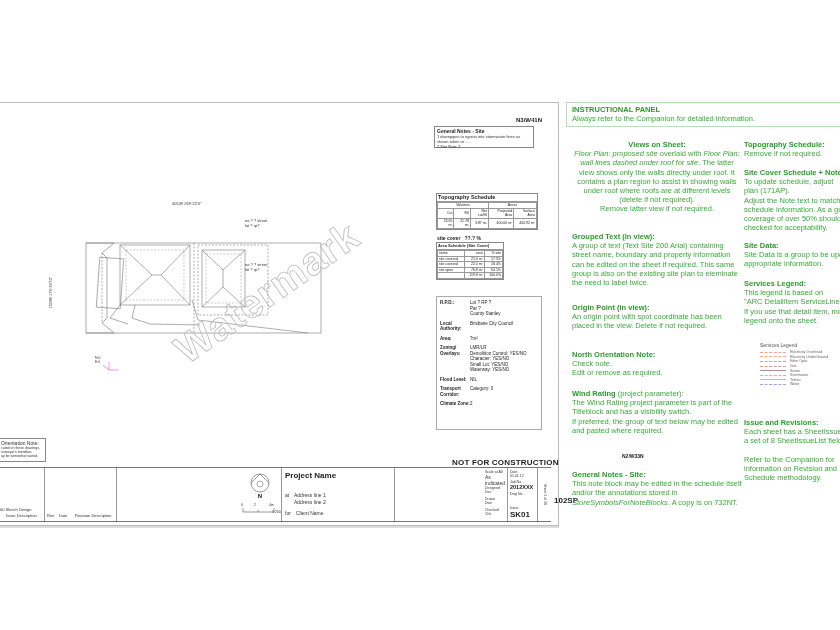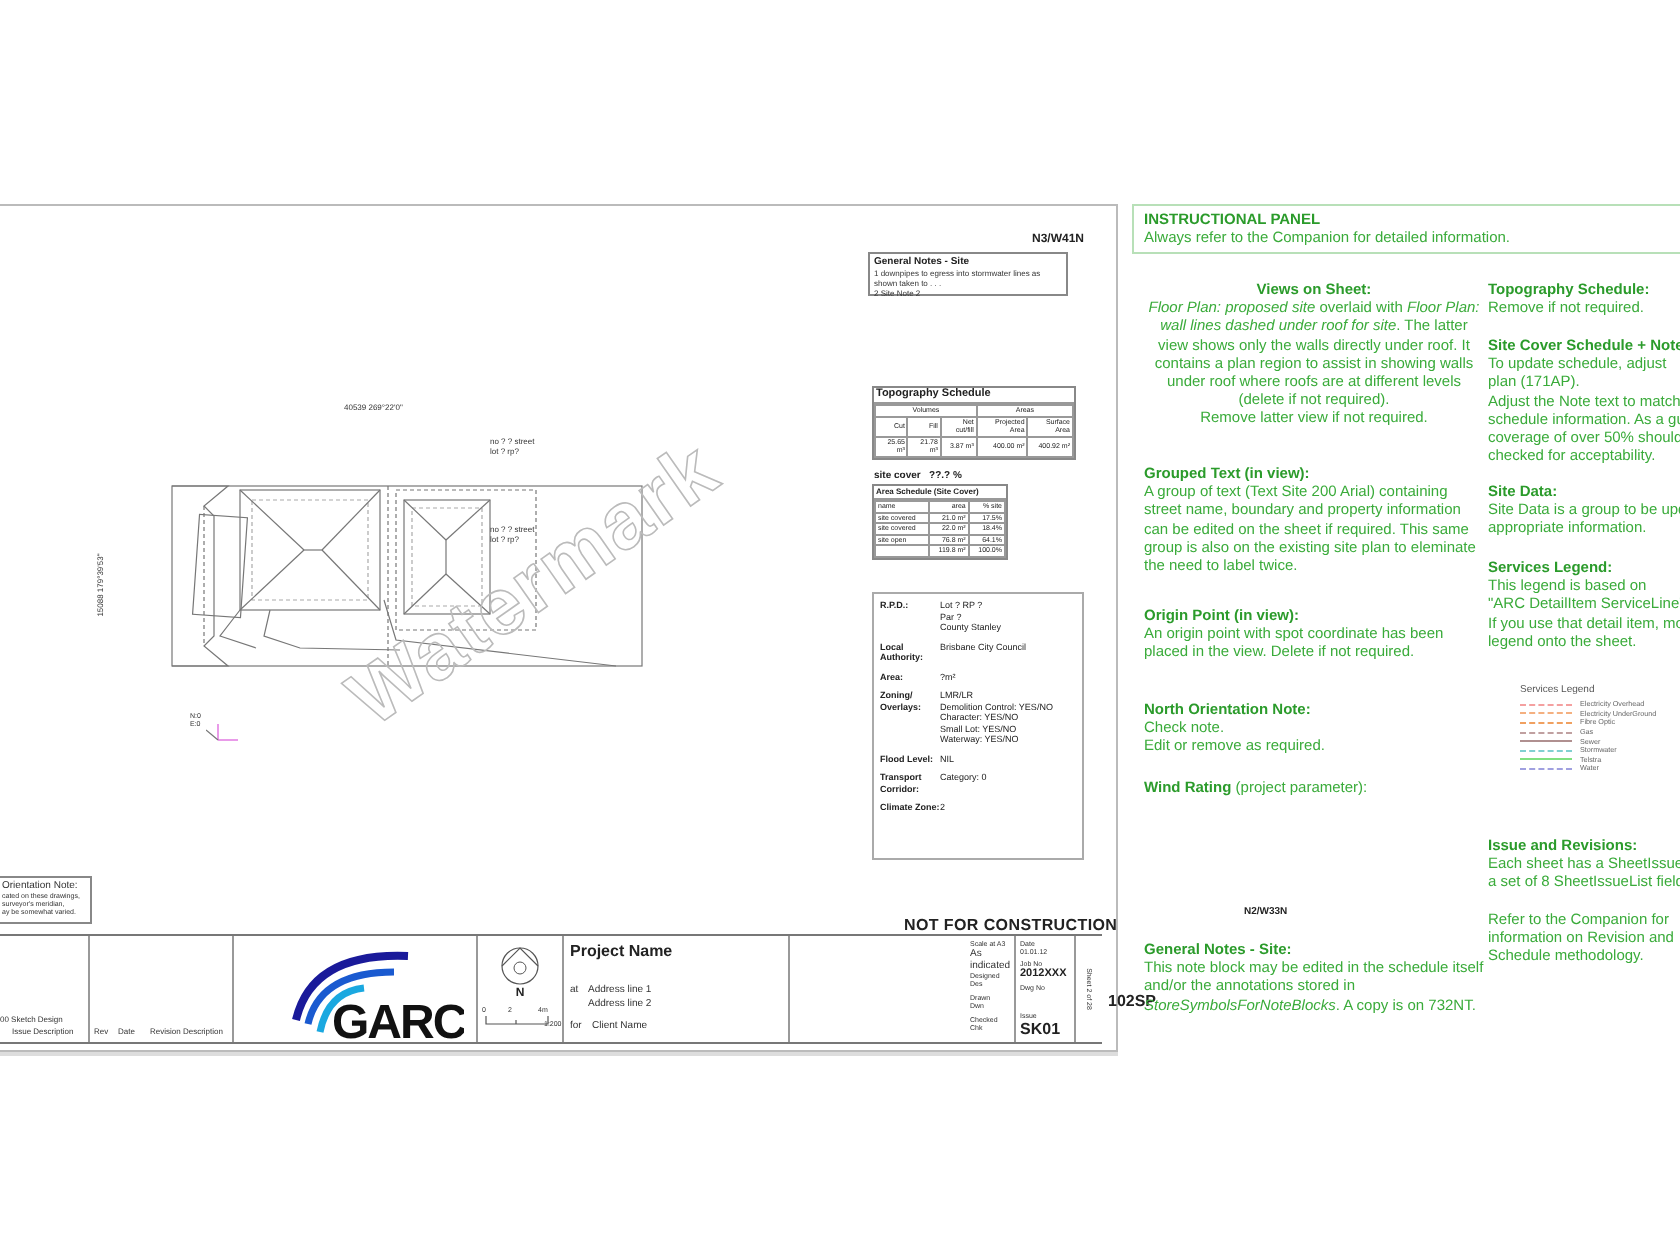--- a/index.html
+++ b/index.html
@@ -214,28 +214,20 @@
 <div class="abs tb">
   <div class="cell" style="left:0;width:47px;">
     <div class="tiny abs" style="left:2px;top:39px;">00  Sketch Design</div>
     <div class="tiny abs" style="left:8px;top:45px;">Issue Description</div>
   </div>
   <div class="cell" style="left:47px;width:72px;">
     <div class="tiny abs" style="left:2px;top:45px;">Rev</div>
     <div class="tiny abs" style="left:14px;top:45px;">Date</div>
     <div class="tiny abs" style="left:30px;top:45px;">Revision Description</div>
   </div>
-  <div class="cell" style="left:119px;width:122px;">
-    <svg class="abs" style="left:25px;top:4px" width="90" height="48" viewBox="0 0 90 48">
-      <path d="M6 38 Q14 4 62 6" fill="none" stroke="#1a1a9a" stroke-width="4"></path>
-      <path d="M12 40 Q18 14 55 14" fill="none" stroke="#1a5ad0" stroke-width="3.5"></path>
-      <path d="M18 44 Q22 24 40 22" fill="none" stroke="#1aa8e0" stroke-width="3.5"></path>
-      <text x="24" y="47" font-family="Liberation Sans, sans-serif" font-size="24" font-weight="bold" fill="#111" letter-spacing="-1">GARC</text>
-    </svg>
-  </div>
   <div class="cell" style="left:241px;width:43px;">
     <svg class="abs" style="left:9px;top:4px" width="24" height="28" viewBox="0 0 24 28">
       <circle cx="12" cy="11" r="9" fill="none" stroke="#555" stroke-width="0.6"></circle>
       <polyline points="3,11 12,2 21,11" fill="none" stroke="#555" stroke-width="0.6"></polyline>
       <circle cx="12" cy="12" r="3" fill="none" stroke="#555" stroke-width="0.5"></circle>
       <text x="12" y="26" text-anchor="middle" font-family="Liberation Sans, sans-serif" font-size="6" font-weight="bold" fill="#222">N</text>
     </svg>
     <div class="tiny abs" style="left:2px;top:35px;font-size:3.5px;">0</div>
     <div class="tiny abs" style="left:15px;top:35px;font-size:3.5px;">2</div>
     <div class="tiny abs" style="left:30px;top:35px;font-size:3.5px;">4m</div>
@@ -294,20 +286,21 @@
 <div class="note" style="left:572px;top:303px;width:170px;">
   <div class="h">Origin Point (in view):</div>
   <div>An origin point with spot coordinate has been placed in the view. Delete if not required.</div>
 </div>
 <div class="note" style="left:572px;top:350px;width:170px;">
   <div class="h">North Orientation Note:</div>
   <div>Check note.<br>Edit or remove as required.</div>
 </div>
 <div class="note" style="left:572px;top:389px;width:170px;">
   <div><span class="h">Wind Rating</span><span> (project parameter):</span></div>
+  <div>The Wind Rating project parameter is part of the Titleblock and has a visibility switch.<br>If preferred, the group of text below may be edited and pasted where required.</div>
 </div>
 <div class="abs" style="left:622px;top:453px;font-size:5px;font-weight:bold;color:#222;">N2/W33N</div>
 <div class="note" style="left:572px;top:470px;width:170px;">
   <div class="h">General Notes - Site:</div>
   <div>This note block may be edited in the schedule itself and/or the annotations stored in <i>StoreSymbolsForNoteBlocks</i>. A copy is on 732NT.</div>
 </div>
 
 <div class="note" style="left:744px;top:140px;width:100px;white-space:nowrap;">
   <div class="h">Topography Schedule:</div>
   <div>Remove if not required.</div>

